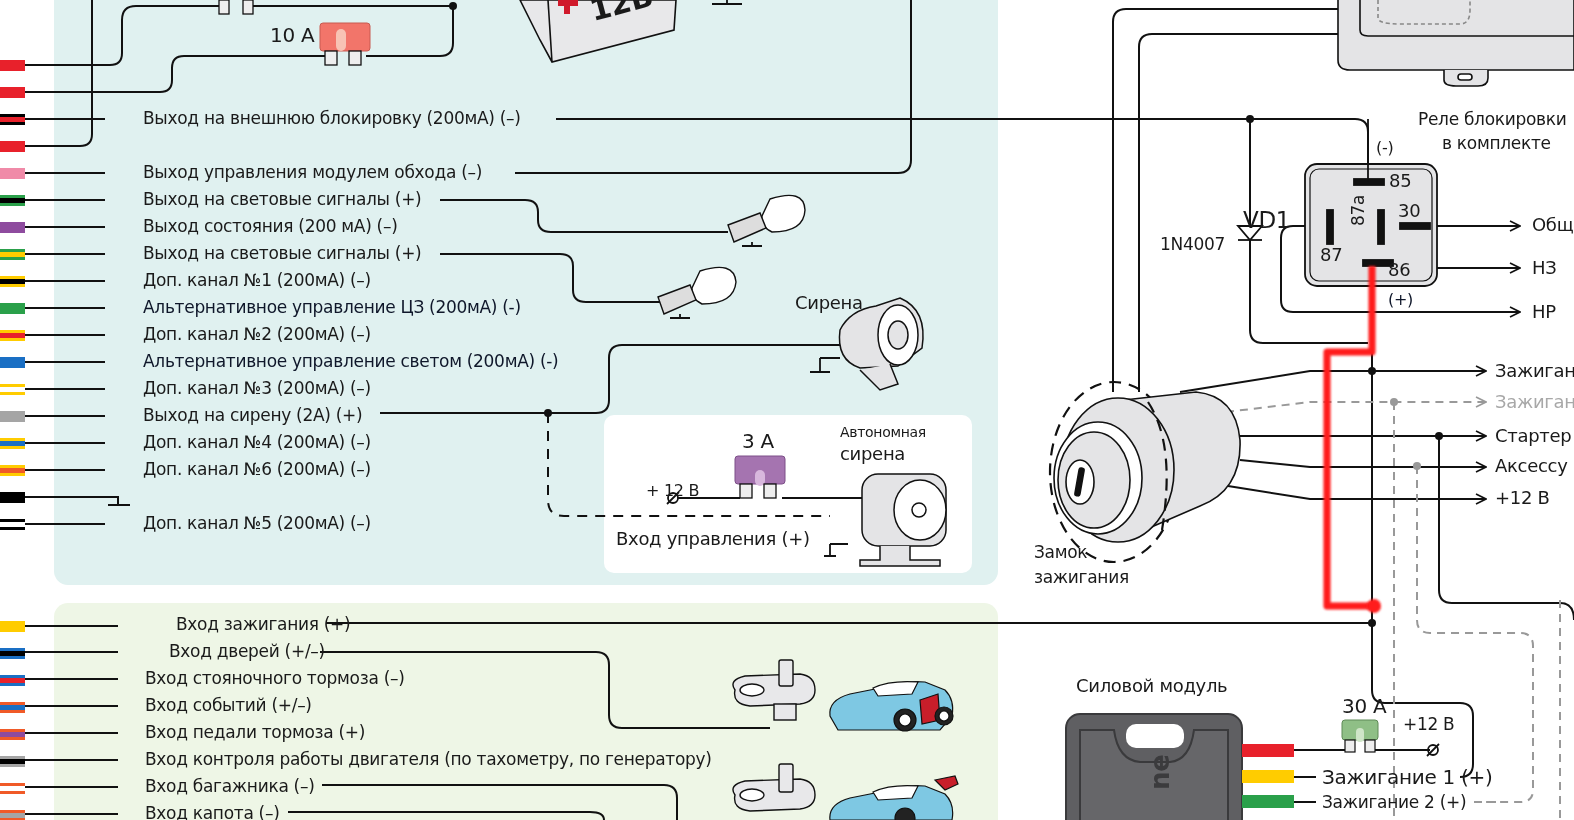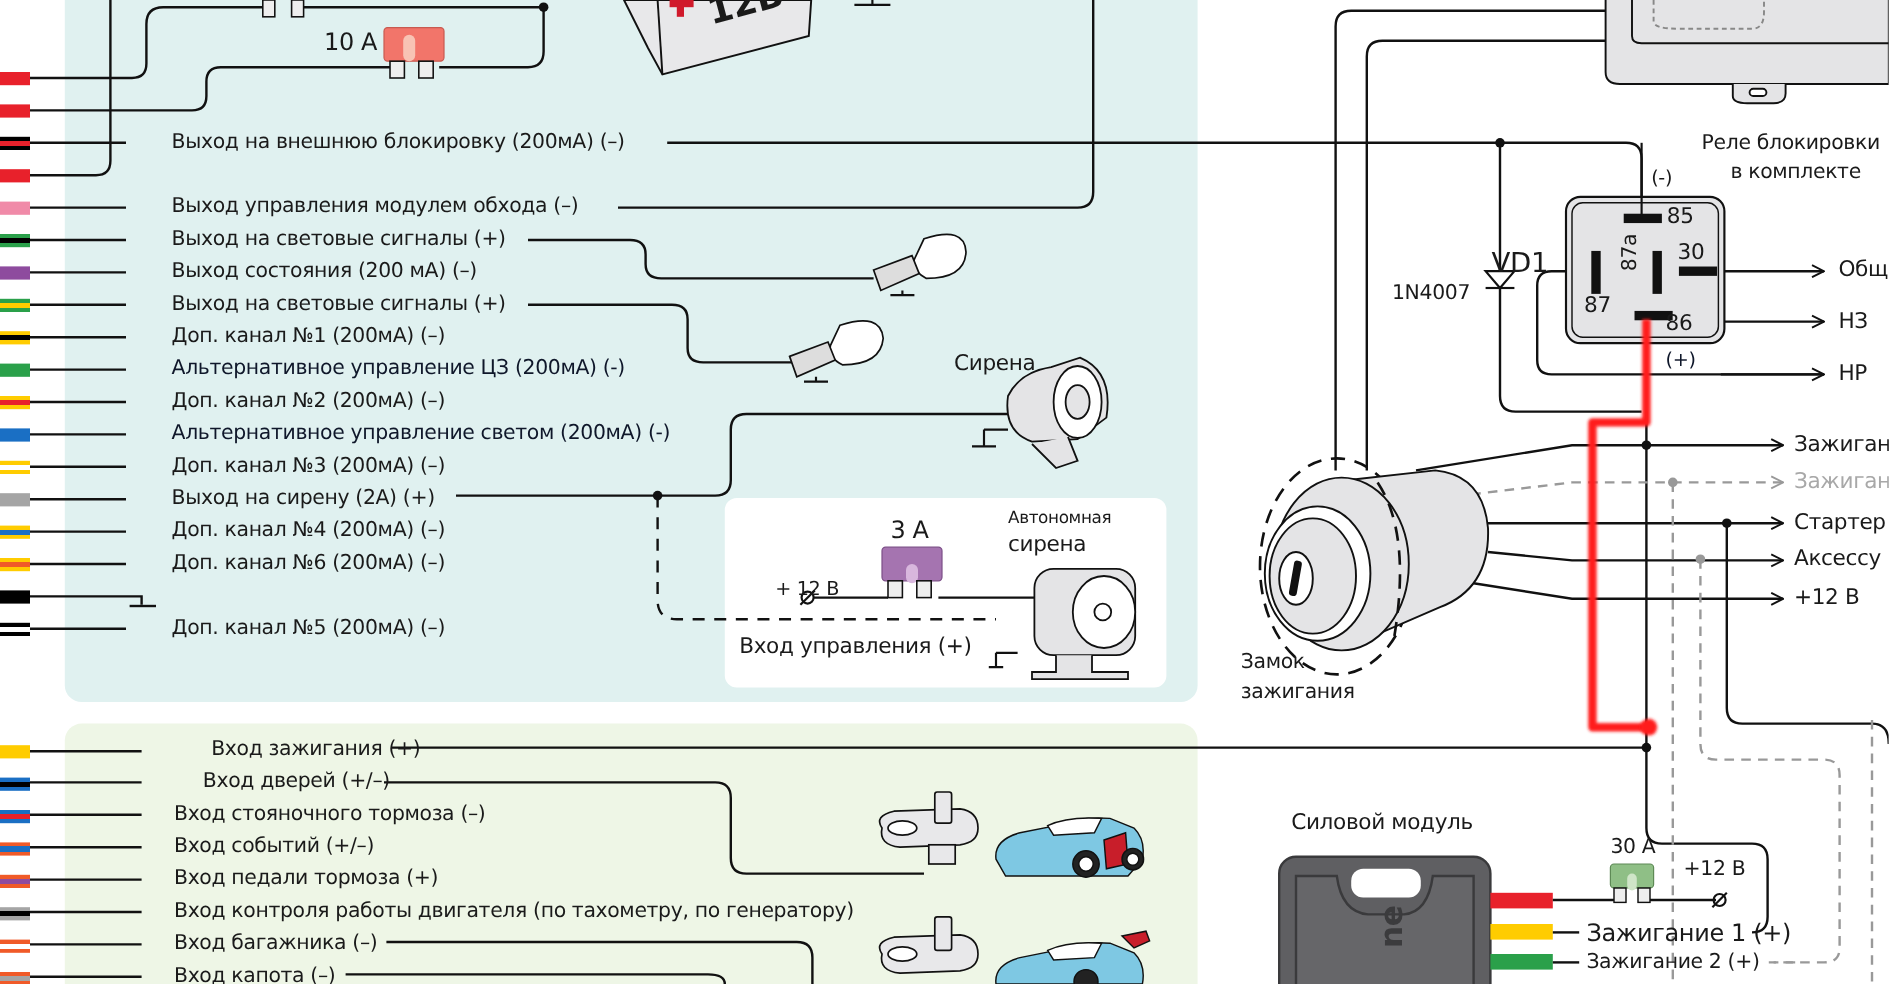--- a/index.html
+++ b/index.html
@@ -356,16 +356,16 @@
 <div class="lbl" style="left:1034px;top:542px;font-size:17px">Замок</div>
 <div class="lbl" style="left:1034px;top:567px;font-size:17px">зажигания</div>
 <div class="lbl" style="left:1495px;top:361px;font-size:18px">Зажигание</div>
 <div class="lbl grey" style="left:1495px;top:392px;font-size:18px">Зажигание</div>
 <div class="lbl" style="left:1495px;top:426px;font-size:18px">Стартер</div>
 <div class="lbl" style="left:1495px;top:456px;font-size:18px">Аксессу</div>
 <div class="lbl" style="left:1495px;top:488px;font-size:18px">+12 В</div>
 
 <div class="lbl" style="left:1076px;top:676px;font-size:18px">Силовой модуль</div>
 <div class="lbl" style="left:1150px;top:790px;font-size:26px;font-weight:bold;color:#3b3b3d;transform:rotate(-90deg);transform-origin:left top">ne</div>
-<div class="lbl" style="left:1342px;top:696px;font-size:17px">30 А</div>
+<div class="lbl" style="left:1342px;top:696px;font-size:20px">30 А</div>
 <div class="lbl" style="left:1403px;top:714px;font-size:17px">+12 В</div>
 <div class="lbl" style="left:1322px;top:767px;font-size:20px">Зажигание 1 (+)</div>
 <div class="lbl" style="left:1322px;top:792px;font-size:17px">Зажигание 2 (+)</div>
 
 </body></html>

